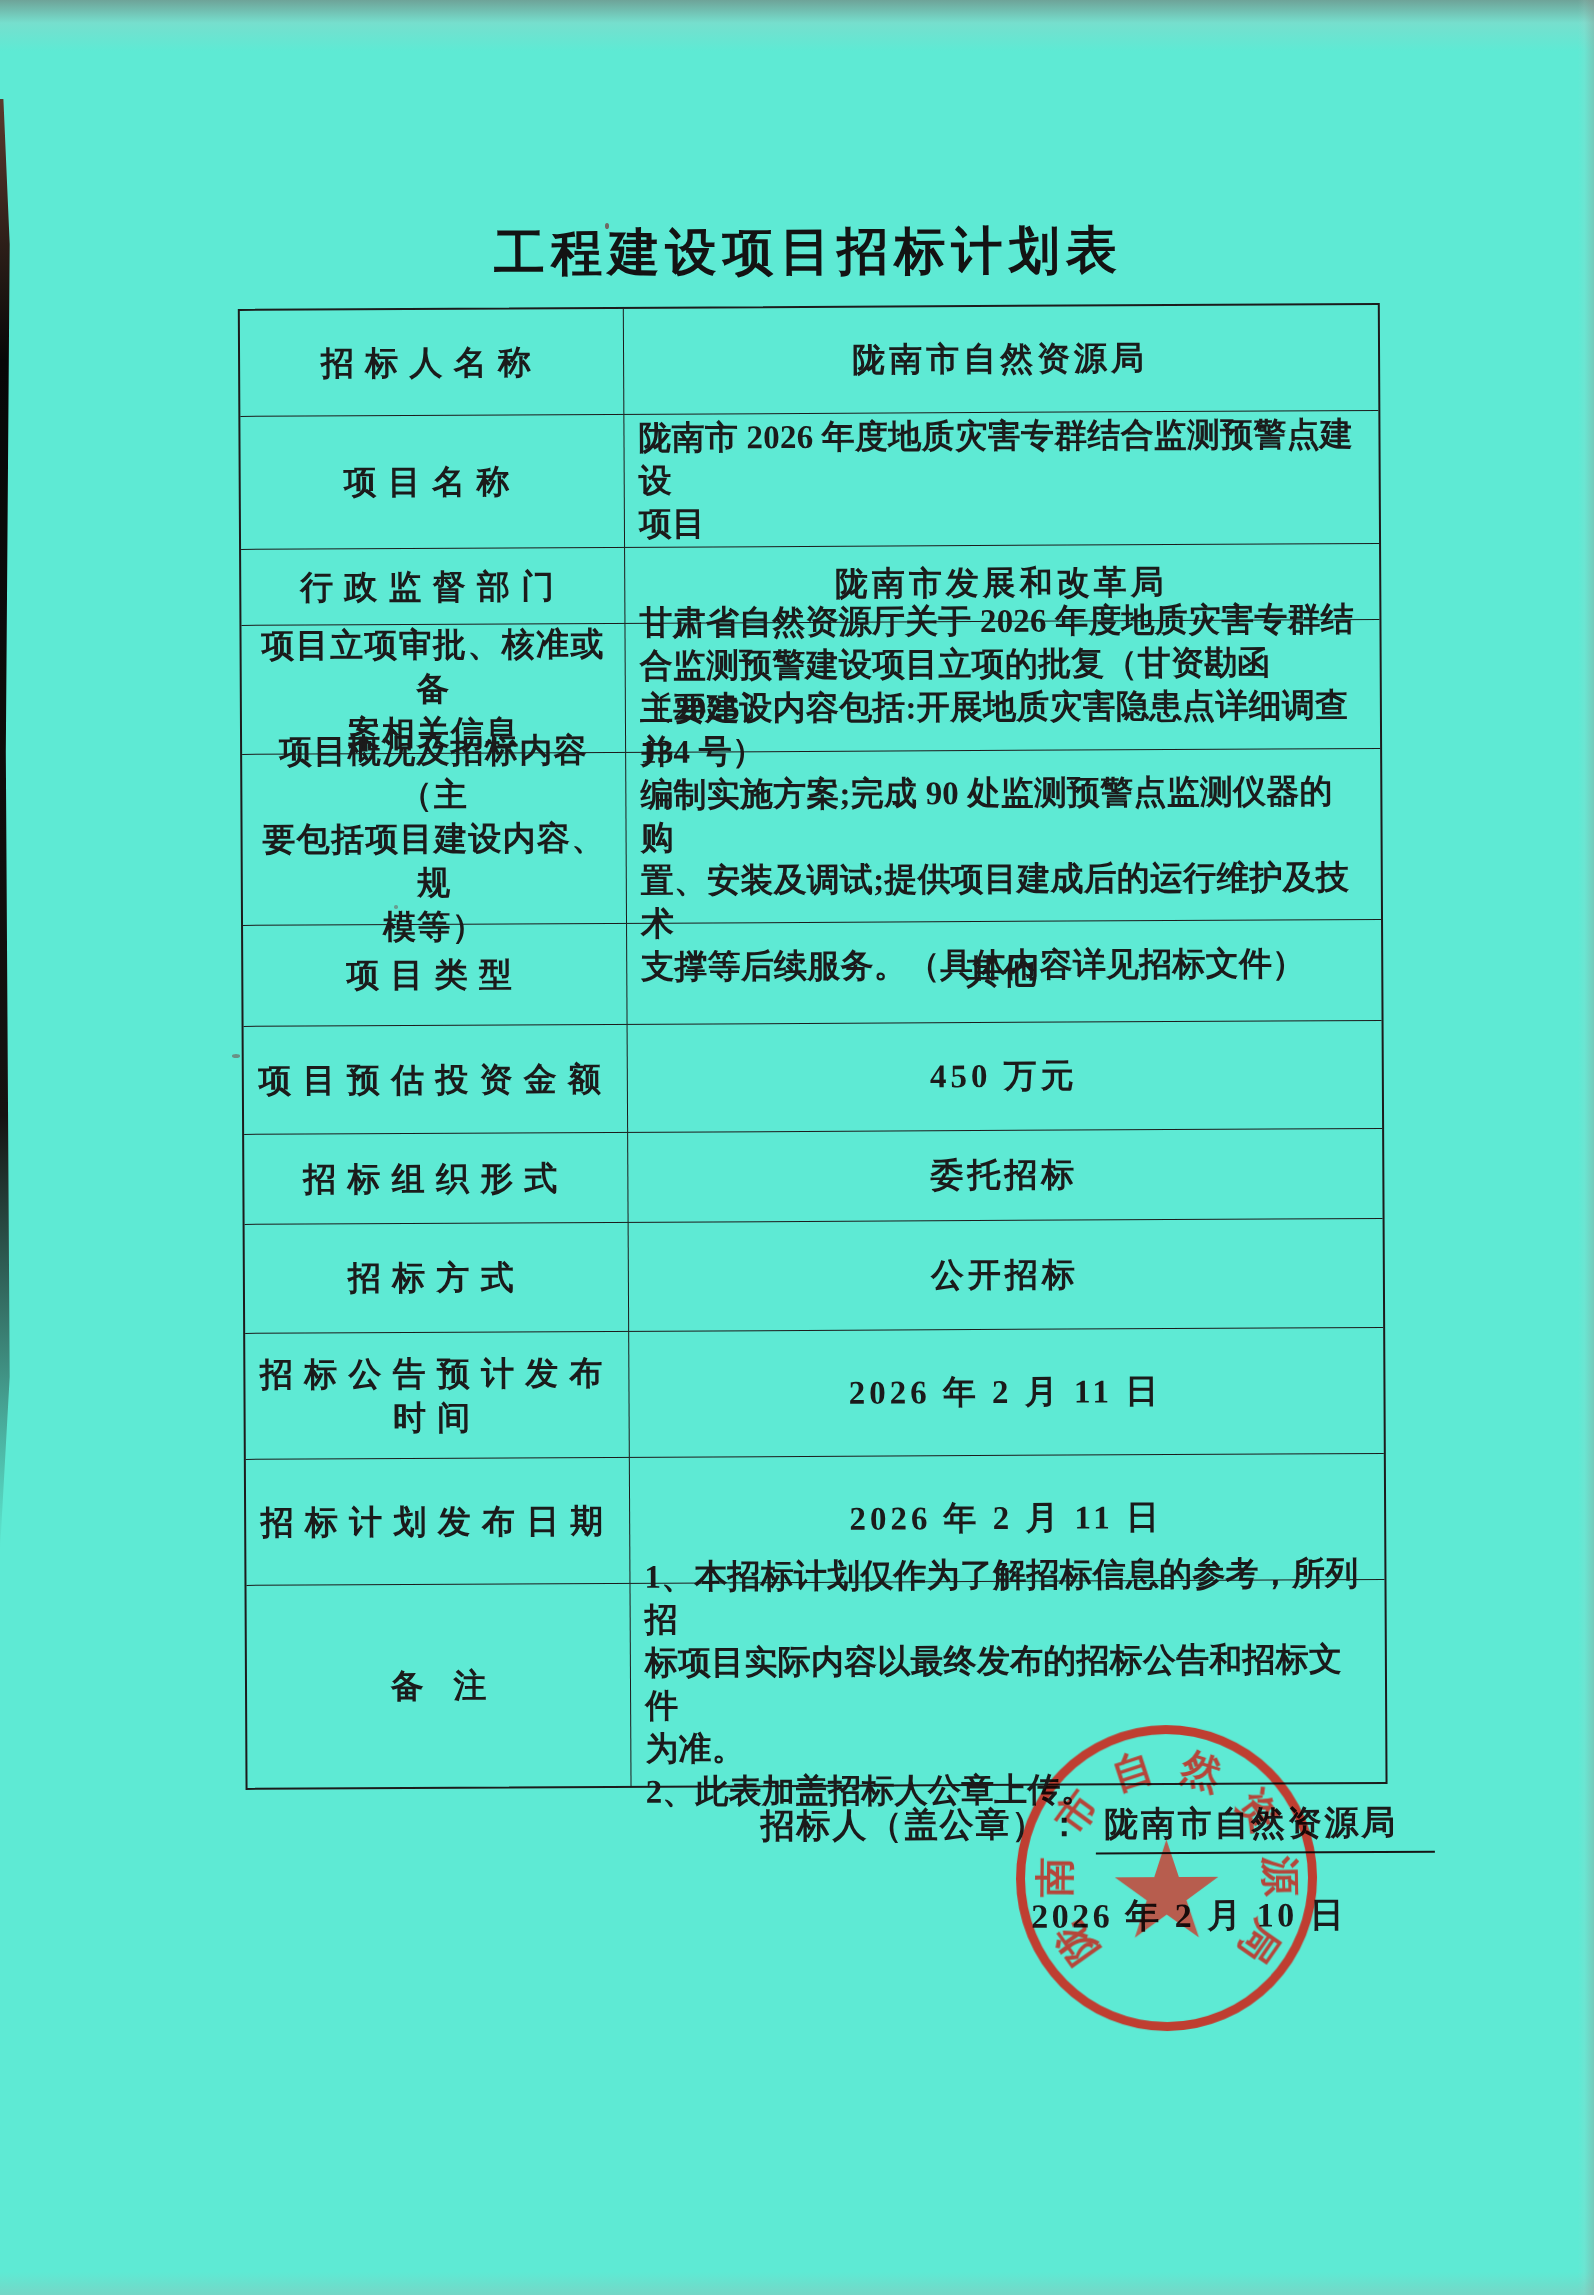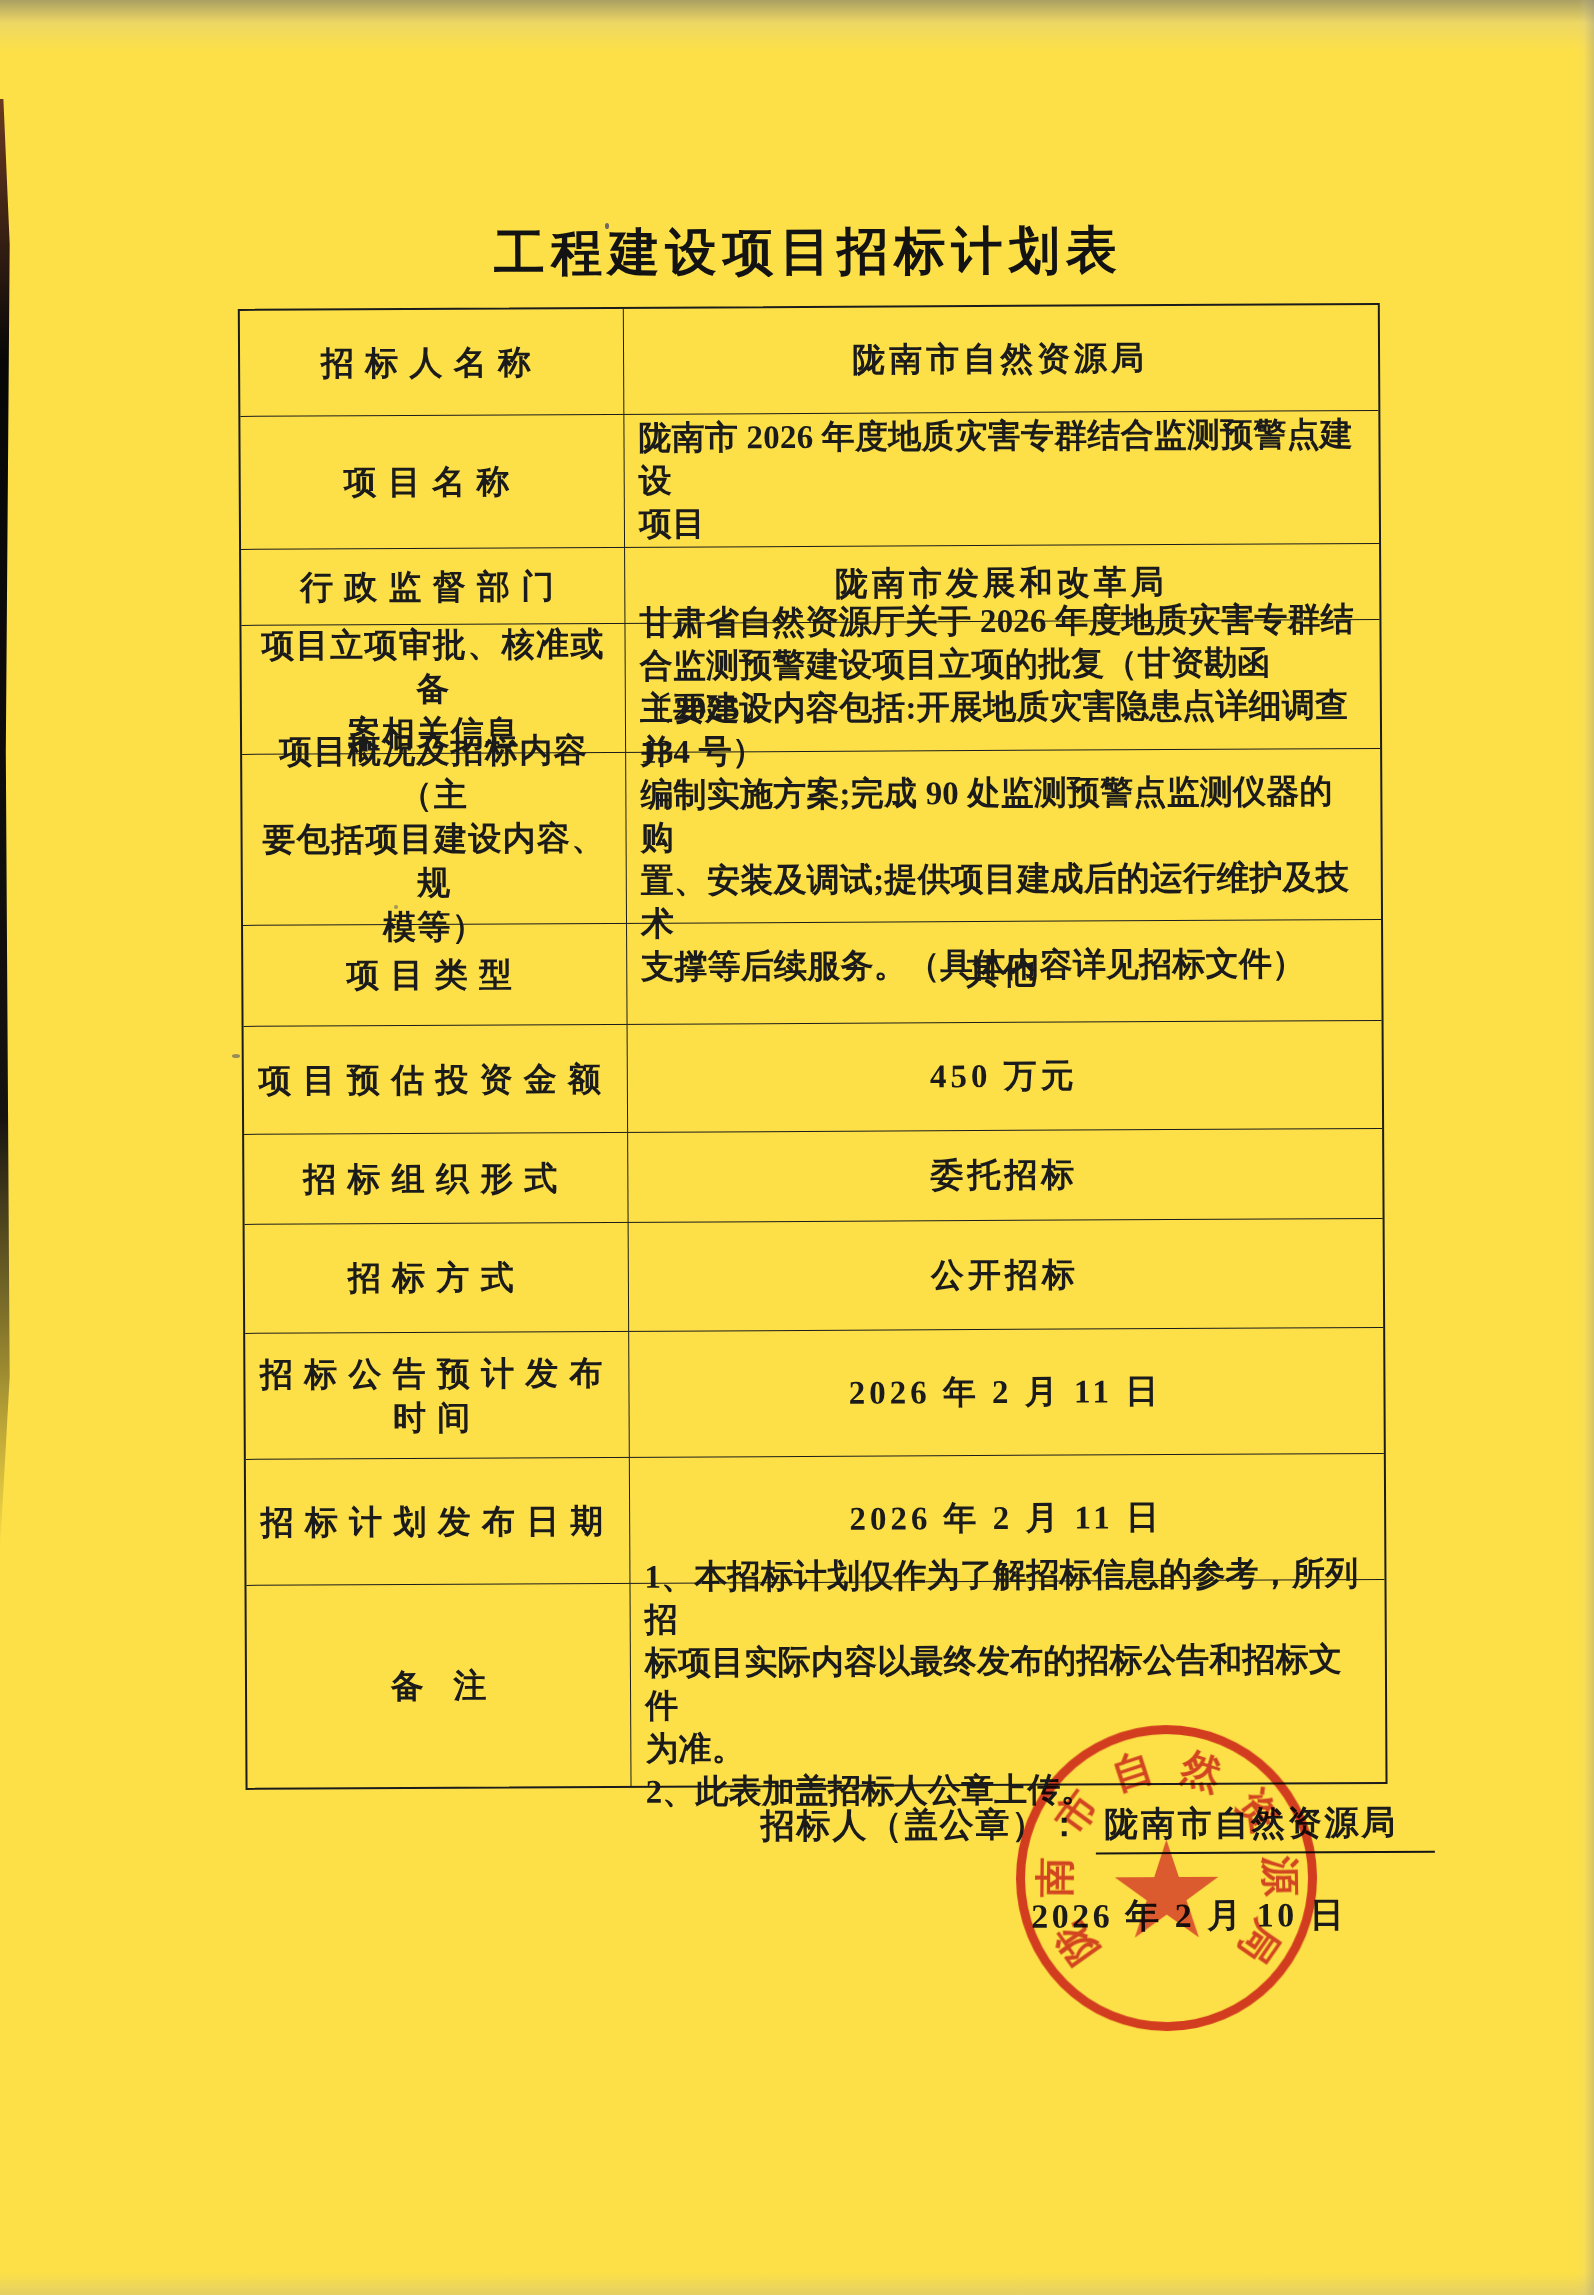--- a/index.html
+++ b/index.html
@@ -4,21 +4,21 @@
 <style>
   html, body {
     margin: 0; padding: 0;
     width: 1594px; height: 2295px;
     overflow: hidden;
     background: #f3f2ef;
     font-family: "Liberation Serif", "DejaVu Serif", serif;
   }
   #paper {
     position: absolute; inset: 0;
-    background: #fde047;
+    background: #5eead4;
   }
   #sheet {
     position: absolute; inset: 0;
     transform: rotate(-0.3deg);
     transform-origin: 50% 40%;
     color: #1b1b1b;
   }
   
   .edge-top {
     position: absolute; left: 0; top: 0; width: 1594px; height: 51px;

